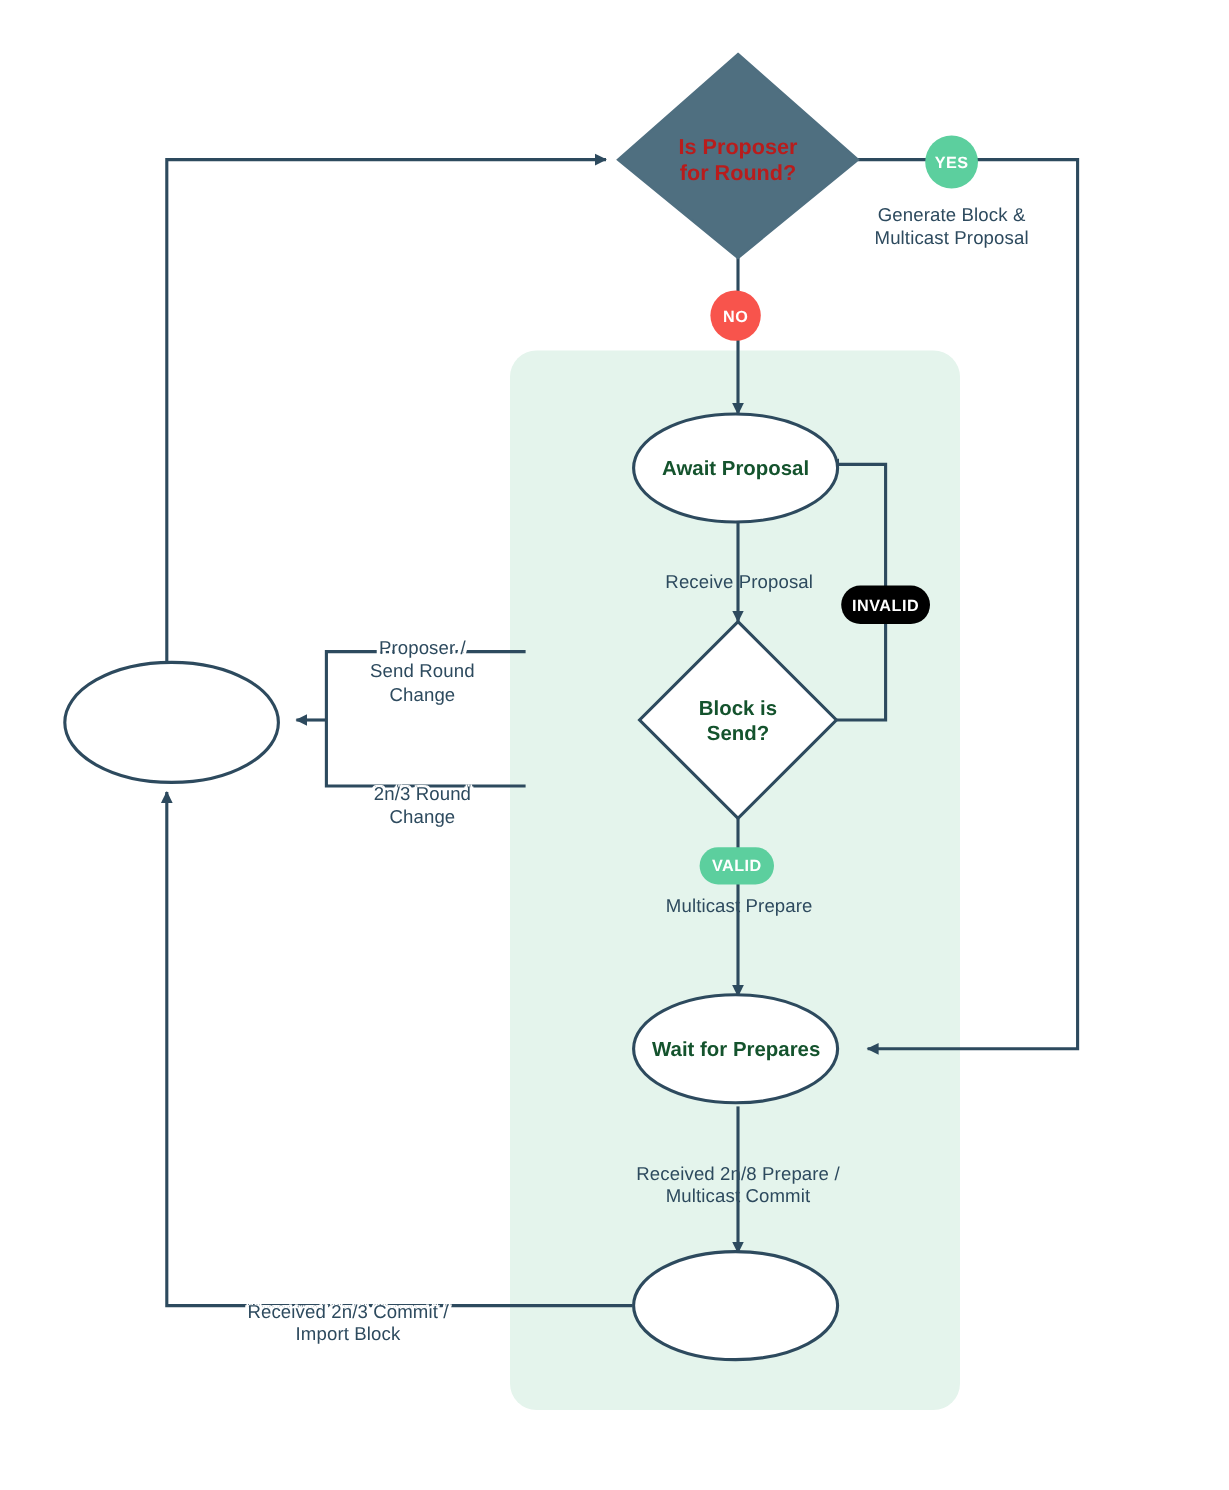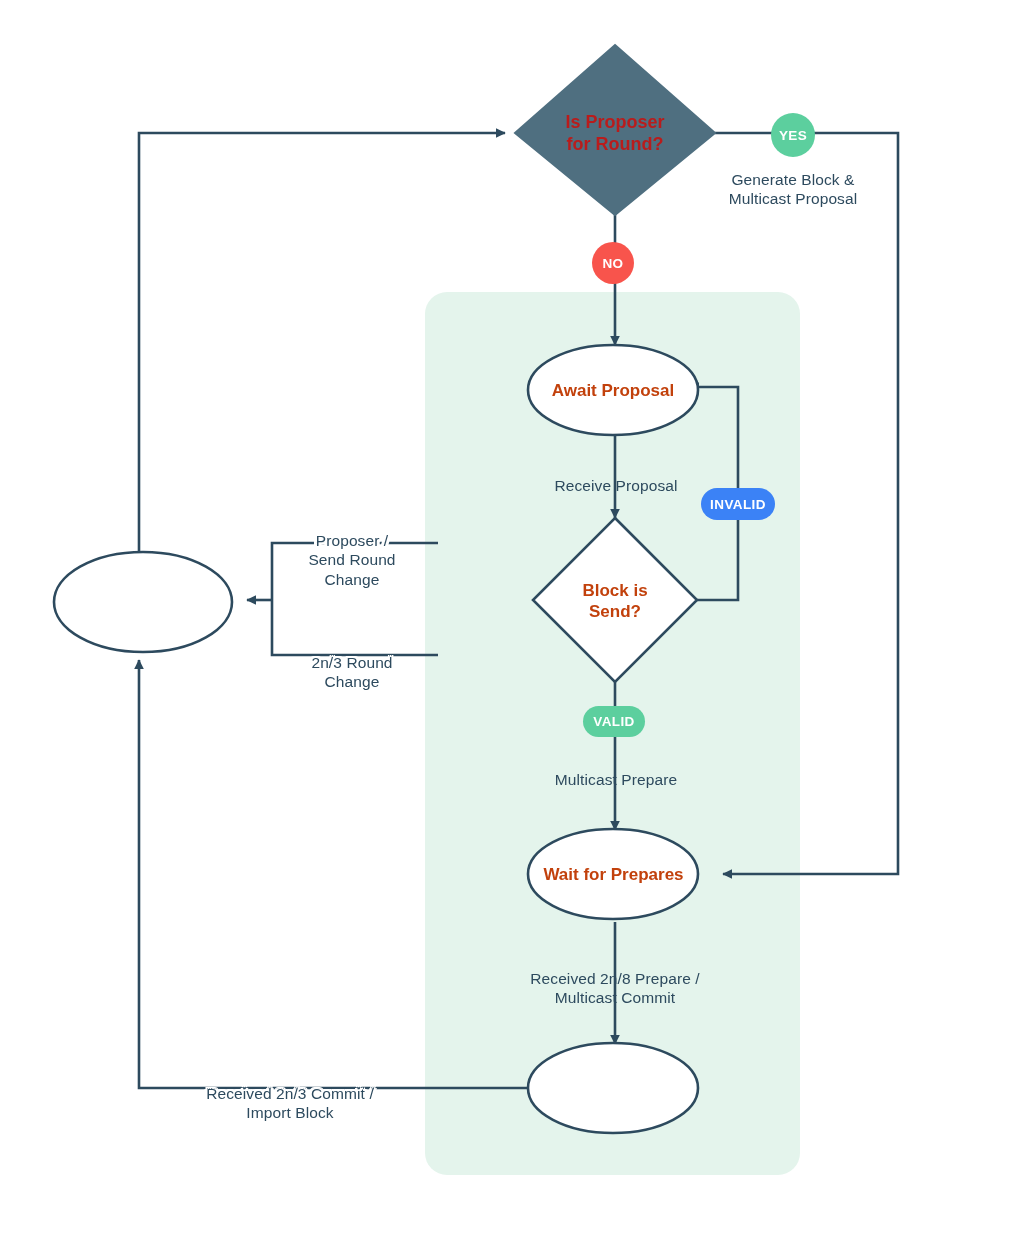--- a/index.html
+++ b/index.html
@@ -24,21 +24,21 @@
   }
   .node-label {
     position: absolute;
     display: flex;
     align-items: center;
     justify-content: center;
     text-align: center;
     pointer-events: none;
     white-space: pre-line;
     font-weight: bold;
-    color: #c2410c;
+    color: #14532d;
     line-height: 1.22;
   }
   .edge-label {
     position: absolute;
     display: flex;
     align-items: center;
     justify-content: center;
     text-align: center;
     white-space: pre-line;
     color: #2d4a5e;
@@ -122,37 +122,37 @@
   <div class="node-label" style="left:540px; top:578px; width:150px; height:48px; font-size:17px;">Block is
 Send?</div>
 
   <div class="node-label" style="left:526px; top:857px; width:175px; height:36px; font-size:17px;">Wait for Prepares</div>
 
 
   <div class="badge badge-circle" style="left:771px; top:113px; width:44px; height:44px; background:#5ccf9e;">YES</div>
 
   <div class="badge badge-circle" style="left:592px; top:242px; width:42px; height:42px; background:#f8544c;">NO</div>
 
-  <div class="badge badge-pill" style="left:701px; top:488px; width:74px; height:32px; background:#3b82f6;">INVALID</div>
+  <div class="badge badge-pill" style="left:701px; top:488px; width:74px; height:32px; background:#000000;">INVALID</div>
 
   <div class="badge badge-pill" style="left:583px; top:706px; width:62px; height:31px; background:#5ccf9e;">VALID</div>
 
   <div class="edge-label halo" style="left:688px; top:149px; width:210px; height:48px;">Generate Block &amp;
 Multicast Proposal</div>
 
   <div class="edge-label" style="left:518px; top:458px; width:196px; height:24px;">Receive Proposal</div>
 
   <div class="edge-label halo" style="left:288px; top:512px; width:128px; height:64px;">Proposer /
 Send Round
 Change</div>
 
   <div class="edge-label halo" style="left:288px; top:634px; width:128px; height:44px;">2n/3 Round
 Change</div>
 
-  <div class="edge-label" style="left:518px; top:752px; width:196px; height:24px;text-align:center;">Multicast Prepare</div>
+  <div class="edge-label" style="left:518px; top:728px; width:196px; height:24px;text-align:center;">Multicast Prepare</div>
 
   <div class="edge-label" style="left:498px; top:950px; width:234px; height:44px;">Received 2n/8 Prepare /
 Multicast Commit</div>
 
   <div class="edge-label halo" style="left:190px; top:1064px; width:200px; height:46px;">Received 2n/3 Commit /
 Import Block</div>
 
 </div>
 
 </body></html>

